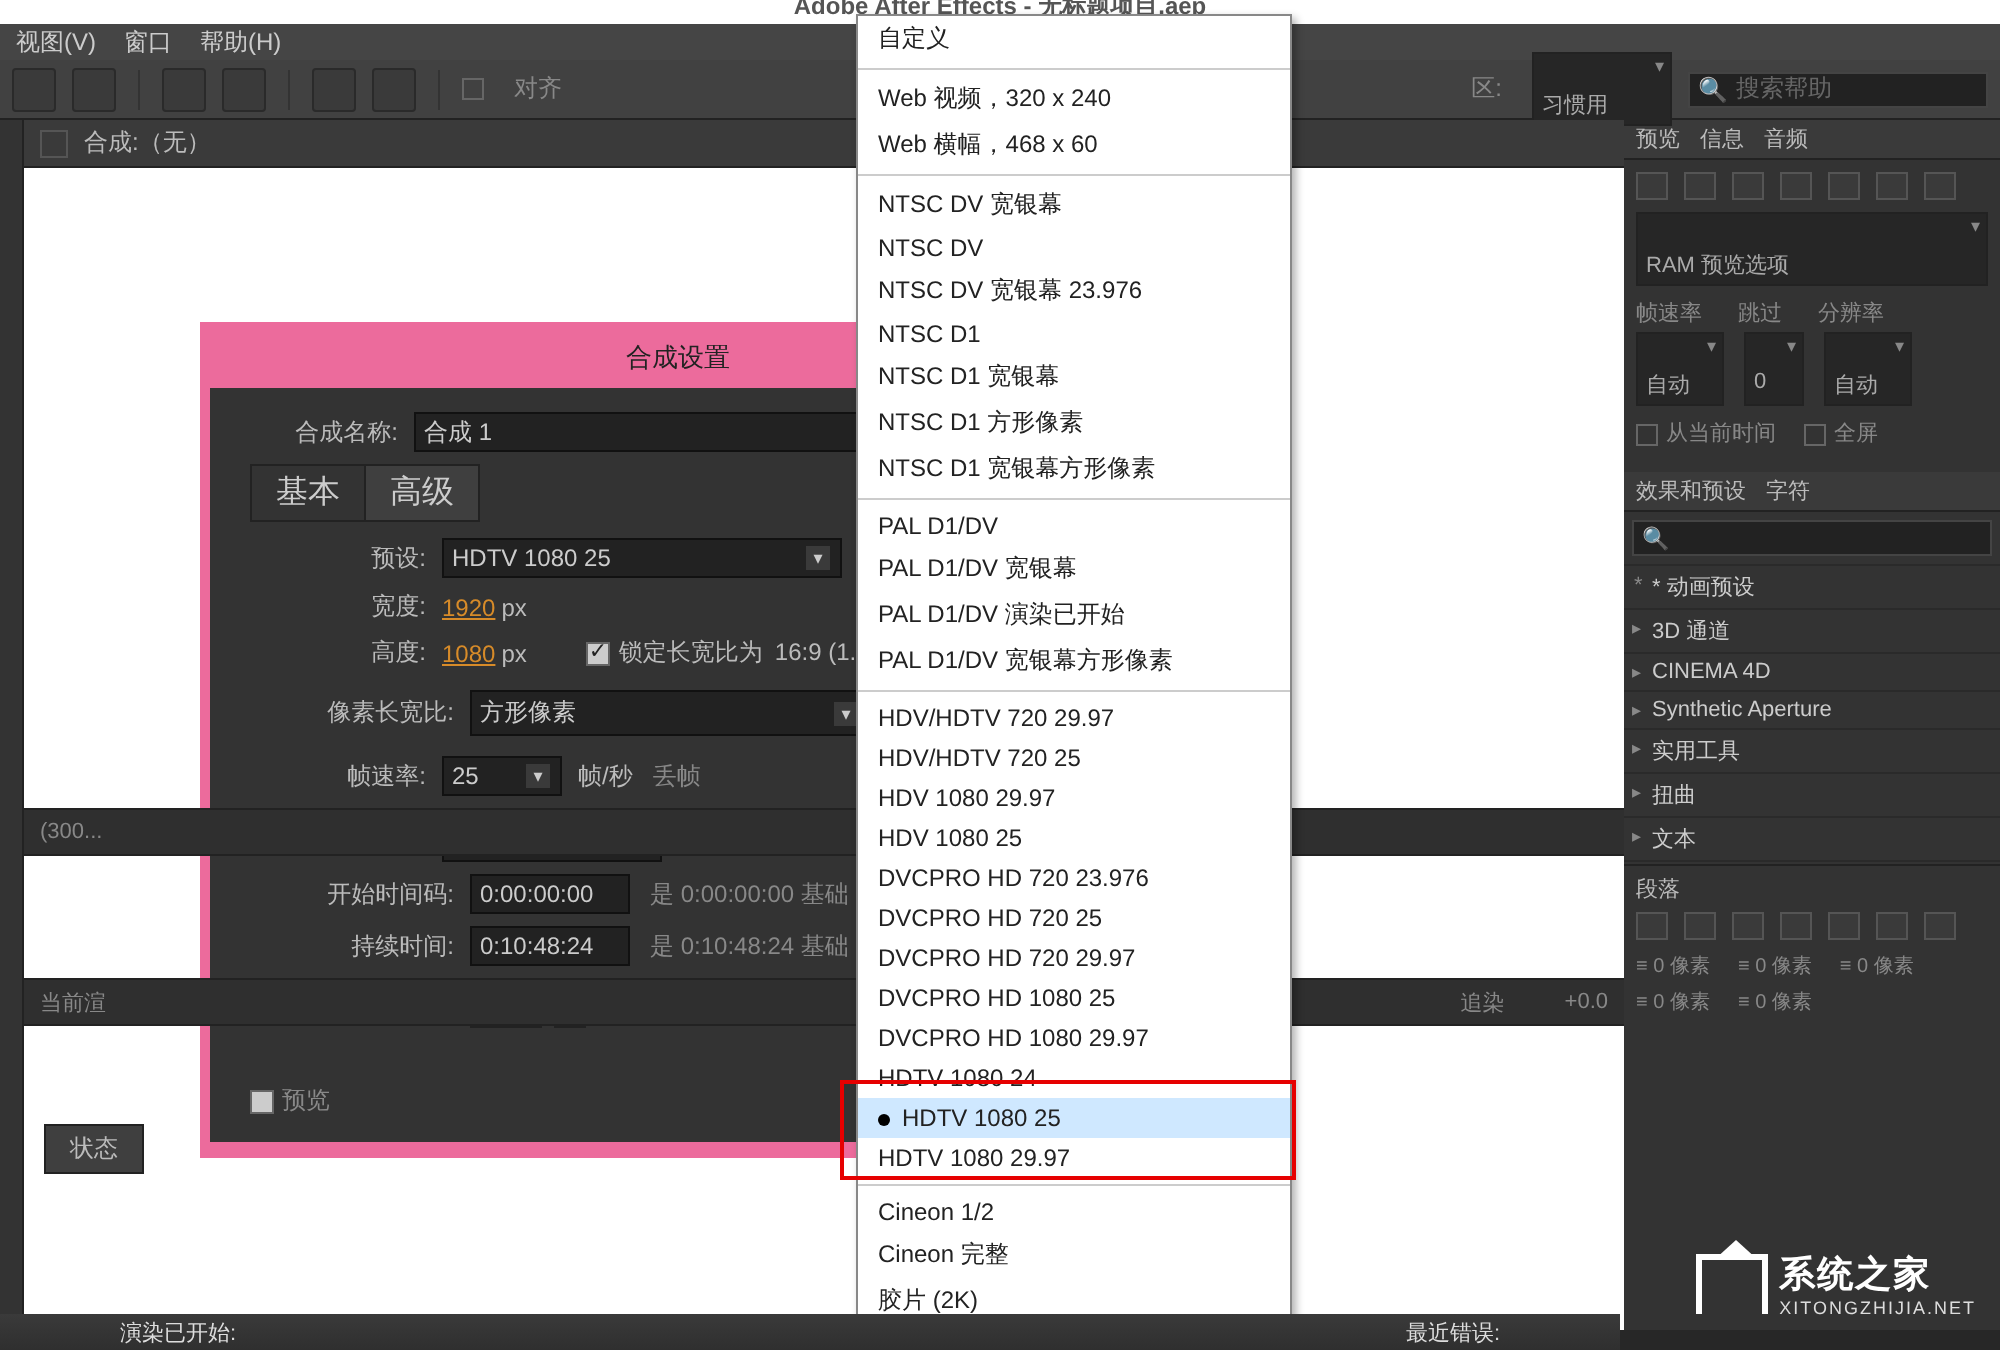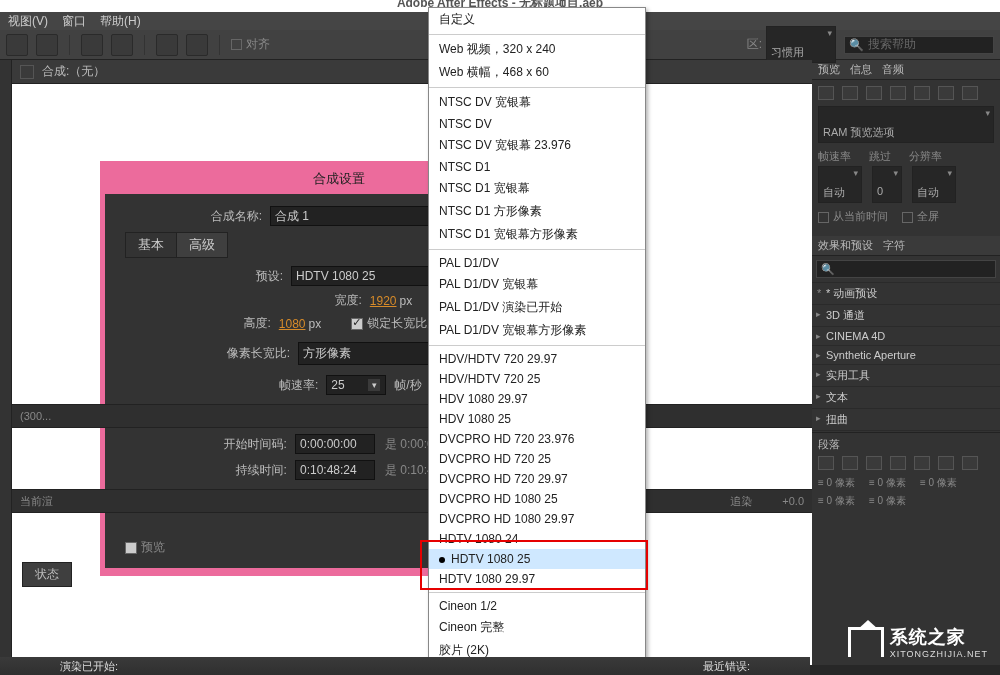--- a/index.html
+++ b/index.html
@@ -4,21 +4,21 @@
 <style>
 * { margin: 0; padding: 0; box-sizing: border-box; font-family: "Microsoft YaHei", Arial, sans-serif; }
 body { background: #272727; color: #bbb; font-size: 12px; width: 1000px; height: 675px; overflow: hidden; position: relative; }
 
 
 .titlebar { background: #fff; height: 12px; color: #555; font-size: 12px; text-align: center; line-height: 6px; padding-top:0px; overflow:hidden;font-weight:bold;}
 .menubar { background: #454545; height: 18px; display: flex; gap: 14px; padding: 2px 8px; color: #ccc; font-size: 12px; align-items: center;}
 .toolbar { background: #414141; height: 30px; border-bottom: 1px solid #222; display: flex; align-items: center; padding: 0 6px; gap: 8px; }
 .tool-btn { width: 22px; height: 22px; background: #3a3a3a; border: 1px solid #2a2a2a; border-radius: 2px; }
 .tool-sep { width:1px; height:20px; background:#333; margin:0 3px;}
-.tool-box { display: flex; align-items:center; gap:4px; color:#888;}
+.tool-box { display: flex; align-items:center; gap:15px; color:#888;}
 .tool-cb { width:11px;height:11px;border:1px solid #666;}
 
 
 .main { display:flex; height: 605px;}
 .left-thin { width:12px; background:#333; border-right:1px solid #222;}
 .center { flex:1; background:#2a2a2a; position:relative;}
 .right-col { width:188px; background:#333; display:flex; flex-direction:column;}
 .panel-row { display:flex; background:#3a3a3a; border-bottom:1px solid #222; height:20px; align-items:center; padding: 0 6px; gap: 10px; font-size:11px;}
 .panel-row .tab { color:#bbb;}
 .panel-body { background:#333; padding:6px; font-size:11px; }
@@ -36,26 +36,26 @@
 
 
 .subhdr { height:24px; background:#3a3a3a; display:flex; align-items:center; padding:0 8px; gap:8px; border-bottom:1px solid #222;}
 .subhdr .sq{width:14px;height:14px;border:1px solid #555;}
 .comp-view { position:absolute; top:24px; left:0; right:0; bottom:0; background:#ffffff;}
 
 
 .dialog { position:absolute; left:88px; top:77px; width:478px; background:#ec6b9c; padding:5px 5px 8px 5px;}
 .dialog-titlebar { background:#ec6b9c; text-align:center; color:#222; font-size:13px; padding:4px 0 6px 0;}
 .dialog-inner { background:#333; padding: 12px 12px 12px 20px;}
-.dlg-row { display:flex; align-items:center; margin-bottom:6px;justify-content:center;}
+.dlg-row { display:flex; align-items:center; margin-bottom:6px;}
 .dlg-label { width:74px; text-align:right; margin-right:8px; color:#bbb; font-size:12px;}
 .dlg-label-w { width:58px; text-align:right; margin-right:8px; color:#bbb; font-size:12px;}
 .txtin { background:#222; border:1px solid #111; color:#ccc; padding:2px 4px; font-size:12px; width:228px;}
 .tabs { display:flex; margin: 2px 0 8px 0;}
-.tab-btn { background:#3f3f3f; color:#ccc; padding:3px 12px; border:1px solid #222; font-size:13px; margin-right:-1px;}
+.tab-btn { background:#3f3f3f; color:#ccc; padding:3px 12px; border:1px solid #222; font-size:16px; margin-right:-1px;}
 .tab-btn.active{ background:#333;}
 .dropdown-field { background:#222; border:1px solid #111; color:#ccc; padding:2px 4px; font-size:12px; width:200px; display:flex; justify-content:space-between; align-items:center;}
 .dropdown-field .arw{ background:#3a3a3a; border:1px solid #222; width:14px; height:14px; text-align:center; font-size:9px; line-height:12px;}
 .num-link { color:#d78b29; text-decoration:underline; margin-right:3px;}
 .unit { color:#bbb;}
 .cbx { width:12px;height:12px;border:1px solid #666; display:inline-block; vertical-align:middle; margin-right:4px; background:#ccc; position:relative;}
 .cbx.chk::after{content:"✓"; position:absolute; top:-3px; left:0; font-size:11px; color:#222;}
 .ratio { color:#bbb; margin-left:6px;}
 .swatch { width:36px; height:16px; background:#000; border:1px solid #222; display:inline-block; vertical-align:middle;}
 .eyedrop { width:16px;height:16px; border:1px solid #222; display:inline-block; vertical-align:middle; margin:0 6px; background:#3a3a3a;}
@@ -262,22 +262,22 @@
       <div class="search-box">
           <span class="mag">🔍</span>
         </div>
     </div>
     <div class="effects-list" id="fxlist">
         <div class="itm star">* 动画预设</div>
         <div class="itm">3D 通道</div>
         <div class="itm">CINEMA 4D</div>
         <div class="itm">Synthetic Aperture</div>
         <div class="itm">实用工具</div>
+        <div class="itm">扭曲</div>
         <div class="itm">文本</div>
-        <div class="itm">扭曲</div>
         <div class="itm">杂色和颗粒</div>
         <div class="itm">时间</div>
         <div class="itm">……</div>
       </div>
   </div>
 </div>
 
 <div class="popup" id="popup">
     <div class="pitem">自定义</div>
     <hr>

